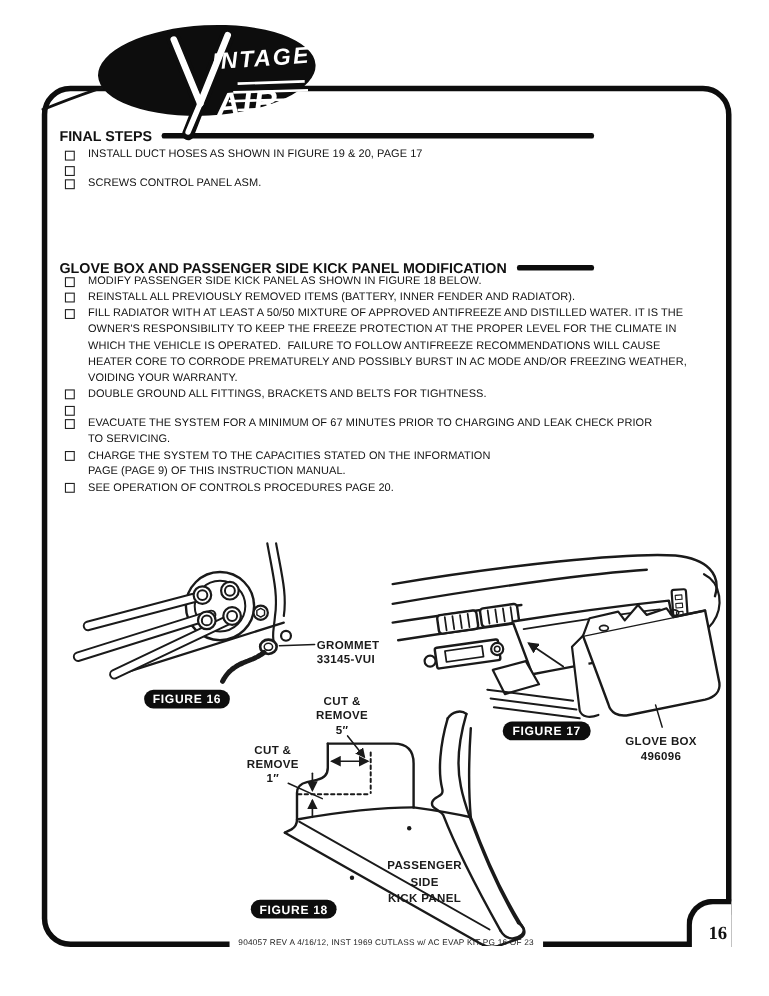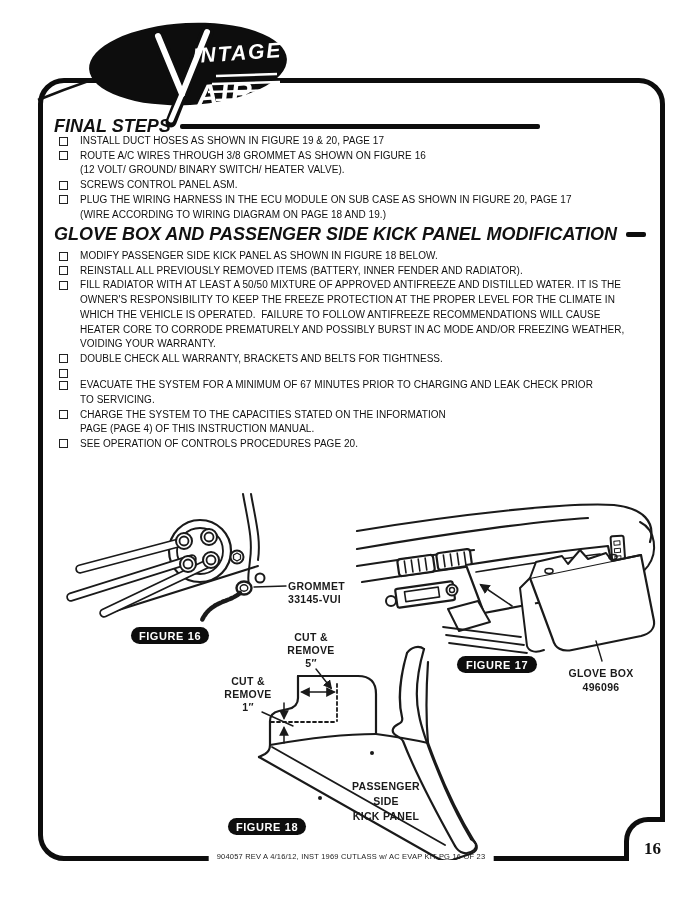--- a/index.html
+++ b/index.html
@@ -10,24 +10,24 @@
   .corner-notch{position:absolute;left:624px;top:817px;width:41px;height:44px;box-sizing:border-box;
          background:#fff;border-top:5px solid #0d0d0d;border-left:5px solid #0d0d0d;
          border-top-left-radius:24px;z-index:2;}
   .page-num{position:absolute;right:4px;bottom:2px;font-family:"Liberation Serif",serif;
          font-weight:bold;font-size:17px;color:#111;}
   .footer-label{position:absolute;left:351px;top:851px;transform:translateX(-50%);
          background:#fff;padding:0 8px;font-size:7.5px;letter-spacing:.2px;white-space:nowrap;
          z-index:3;line-height:11px;color:#222;}
   .logo-svg{position:absolute;left:30px;top:18px;z-index:4;}
   .heading{position:absolute;left:54px;display:flex;align-items:center;width:486px;z-index:3;}
-  .heading .ht{font-weight:bold;font-size:18px;letter-spacing:0;white-space:nowrap;font-style:italic;}
+  .heading .ht{font-weight:bold;font-size:13px;letter-spacing:0;white-space:nowrap;}
   .heading .rule{flex:1;height:4.5px;background:#0d0d0d;margin-left:9px;border-radius:2px;min-width:20px;}
   #h1{top:116px;}
-  #h2{top:224px;}
+  #h2{top:236px;}
   .checklist{position:absolute;left:58px;width:596px;z-index:3;}
   #list1{top:134px;}
   #list2{top:249px;}
   .item{display:flex;align-items:flex-start;}
   .cb{width:9px;height:9px;box-sizing:border-box;border:1.6px solid #222;background:#fff;
       margin:2.5px 12px 0 1px;flex-shrink:0;}
   .it{font-size:10px;line-height:14.7px;letter-spacing:.05px;white-space:pre-wrap;}
   .figures-svg{position:absolute;left:50px;top:488px;z-index:3;}
   .fig-label{font-family:"Liberation Sans",sans-serif;font-size:10.5px;font-weight:bold;
       letter-spacing:.3px;fill:#1a1a1a;}
@@ -80,31 +80,24 @@
     <span class="rule"></span>
   </div>
 
   <div class="checklist" id="list1">
     <div class="item">
       <span class="cb"></span>
       <div class="it">INSTALL DUCT HOSES AS SHOWN IN FIGURE 19 &amp; 20, PAGE 17</div>
     </div>
     <div class="item">
       <span class="cb"></span>
-      <div class="it">ROUTE A/C WIRES THROUGH 3/8 GROMMET AS SHOWN ON FIGURE 16
-(12 VOLT/ GROUND/ BINARY SWITCH/ HEATER VALVE).</div>
     </div>
     <div class="item">
       <span class="cb"></span>
       <div class="it">SCREWS CONTROL PANEL ASM.</div>
-    </div>
-    <div class="item">
-      <span class="cb"></span>
-      <div class="it">PLUG THE WIRING HARNESS IN THE ECU MODULE ON SUB CASE AS SHOWN IN FIGURE 20, PAGE 17
-(WIRE ACCORDING TO WIRING DIAGRAM ON PAGE 18 AND 19.)</div>
     </div>
   </div>
 
   <div class="heading" id="h2">
     <span class="ht">GLOVE BOX AND PASSENGER SIDE KICK PANEL MODIFICATION</span>
     <span class="rule"></span>
   </div>
 
   <div class="checklist" id="list2">
     <div class="item">
@@ -118,34 +111,34 @@
     <div class="item">
       <span class="cb"></span>
       <div class="it">FILL RADIATOR WITH AT LEAST A 50/50 MIXTURE OF APPROVED ANTIFREEZE AND DISTILLED WATER. IT IS THE
 OWNER'S RESPONSIBILITY TO KEEP THE FREEZE PROTECTION AT THE PROPER LEVEL FOR THE CLIMATE IN
 WHICH THE VEHICLE IS OPERATED.  FAILURE TO FOLLOW ANTIFREEZE RECOMMENDATIONS WILL CAUSE
 HEATER CORE TO CORRODE PREMATURELY AND POSSIBLY BURST IN AC MODE AND/OR FREEZING WEATHER,
 VOIDING YOUR WARRANTY.</div>
     </div>
     <div class="item">
       <span class="cb"></span>
-      <div class="it">DOUBLE CHECK ALL WARRANTY, BRACKETS AND BELTS FOR TIGHTNESS.</div>
+      <div class="it">DOUBLE GROUND ALL FITTINGS, BRACKETS AND BELTS FOR TIGHTNESS.</div>
     </div>
     <div class="item">
       <span class="cb"></span>
     </div>
     <div class="item">
       <span class="cb"></span>
       <div class="it">EVACUATE THE SYSTEM FOR A MINIMUM OF 67 MINUTES PRIOR TO CHARGING AND LEAK CHECK PRIOR
 TO SERVICING.</div>
     </div>
     <div class="item">
       <span class="cb"></span>
       <div class="it">CHARGE THE SYSTEM TO THE CAPACITIES STATED ON THE INFORMATION
-PAGE (PAGE 4) OF THIS INSTRUCTION MANUAL.</div>
+PAGE (PAGE 9) OF THIS INSTRUCTION MANUAL.</div>
     </div>
     <div class="item">
       <span class="cb"></span>
       <div class="it">SEE OPERATION OF CONTROLS PROCEDURES PAGE 20.</div>
     </div>
   </div>
 
   <svg class="figures-svg" width="620" height="372" viewBox="50 488 620 372">
     <defs>
       <marker id="ah" viewBox="0 0 10 10" refX="8" refY="5" markerWidth="6.5" markerHeight="6.5" orient="auto-start-reverse">

